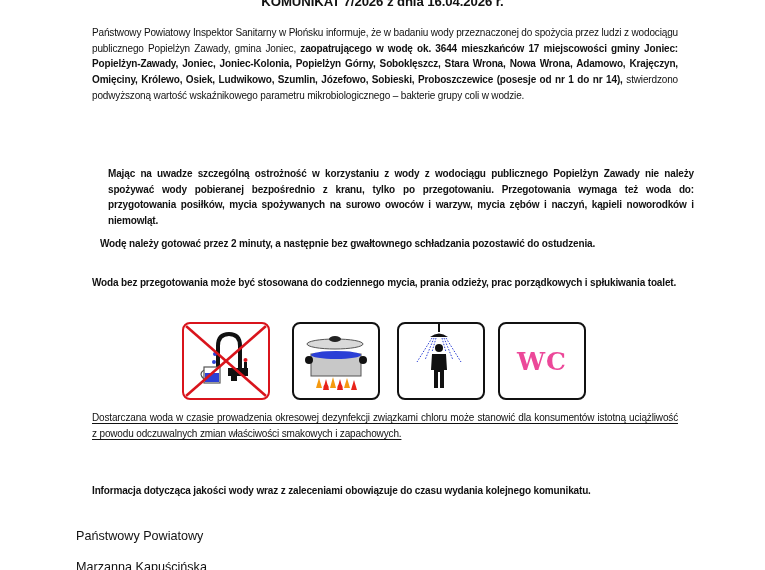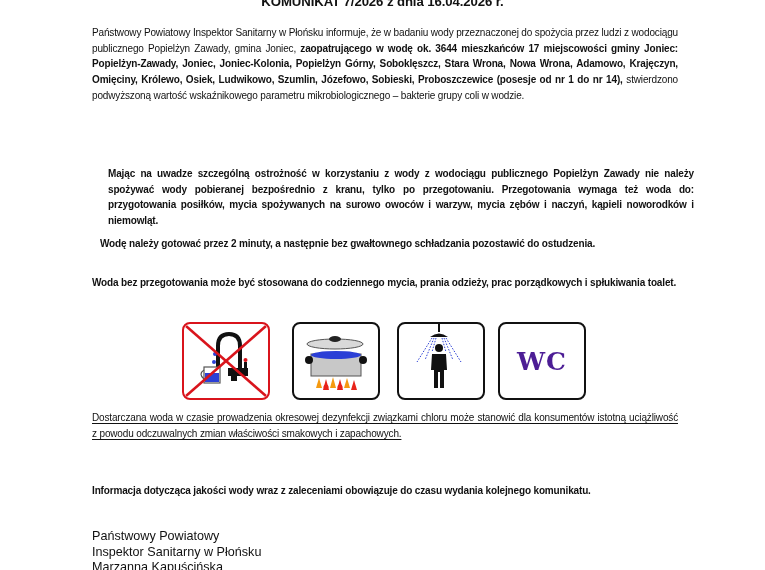--- a/index.html
+++ b/index.html
@@ -13,22 +13,22 @@
   .para.left { text-align: left; }
   .b { font-weight: bold; }
   .u { text-decoration: underline; text-underline-offset: 2px; }
   .icons { position: absolute; top: 322px; left: 0; width: 765px; height: 78px; }
   .icon-box { position: absolute; top: 0; width: 84px; height: 74px; border: 2px solid #111;
               border-radius: 8px; background: #fff; overflow: hidden; }
   .icon-box.red { border-color: #d9141c; }
   .icon-box svg { position: absolute; left: 0; top: 0; width: 84px; height: 74px; }
   .wc { position: absolute; left: 0; top: 0; width: 84px; height: 74px; display: flex;
         align-items: center; justify-content: center; font-family: "DejaVu Serif", "Liberation Serif", serif;
-        font-weight: bold; font-size: 25px; letter-spacing: 1px; color: #4c1d95; }
-  .sig { position: absolute; left: 92px; font-size: 12.6px; line-height: 15.7px; text-align: center; }
+        font-weight: bold; font-size: 25px; letter-spacing: 1px; color: #ec4899; }
+  .sig { position: absolute; left: 76px; font-size: 12.6px; line-height: 15.7px; text-align: center; }
 </style>
 </head>
 <body>
 
 <div class="page">
 
   <div class="title">KOMUNIKAT 7/2026 z dnia 16.04.2026 r.</div>
 
   <p class="para" style="top:25px; margin:0;">
     <span>Państwowy Powiatowy Inspektor Sanitarny w Płońsku informuje, że w badaniu wody przeznaczonej do spożycia przez ludzi z wodociągu publicznego Popielżyn Zawady, gmina Joniec, </span><span class="b">zaopatrującego w wodę ok. 3644 mieszkańców 17 miejscowości gminy Joniec: Popielżyn-Zawady, Joniec, Joniec-Kolonia, Popielżyn Górny, Soboklęszcz, Stara Wrona, Nowa Wrona, Adamowo, Krajęczyn, Omięciny, Królewo, Osiek, Ludwikowo, Szumlin, Józefowo, Sobieski, Proboszczewice (posesje od nr 1 do nr 14),</span><span> stwierdzono podwyższoną wartość wskaźnikowego parametru mikrobiologicznego – bakterie grupy coli w wodzie.</span>
@@ -101,16 +101,15 @@
     <div class="icon-box" style="left:498px;">
       <div class="wc">WC</div>
     </div>
   </div>
 
   <p class="para u" style="top:410px; margin:0;">Dostarczana woda w czasie prowadzenia okresowej dezynfekcji związkami chloru może stanowić dla konsumentów istotną uciążliwość z powodu odczuwalnych zmian właściwości smakowych i zapachowych.</p>
 
   <p class="para left b" style="top:483px; margin:0;">Informacja dotycząca jakości wody wraz z zaleceniami obowiązuje do czasu wydania kolejnego komunikatu.</p>
 
   <div class="sig" style="top:529px;">Państwowy Powiatowy</div>
-  <div class="sig" style="top:545px;">Inspektor Sanitarny w Płońsku</div>
   <div class="sig" style="top:560px;">Marzanna Kapuścińska</div>
 
 </div>
 
 </body></html>

